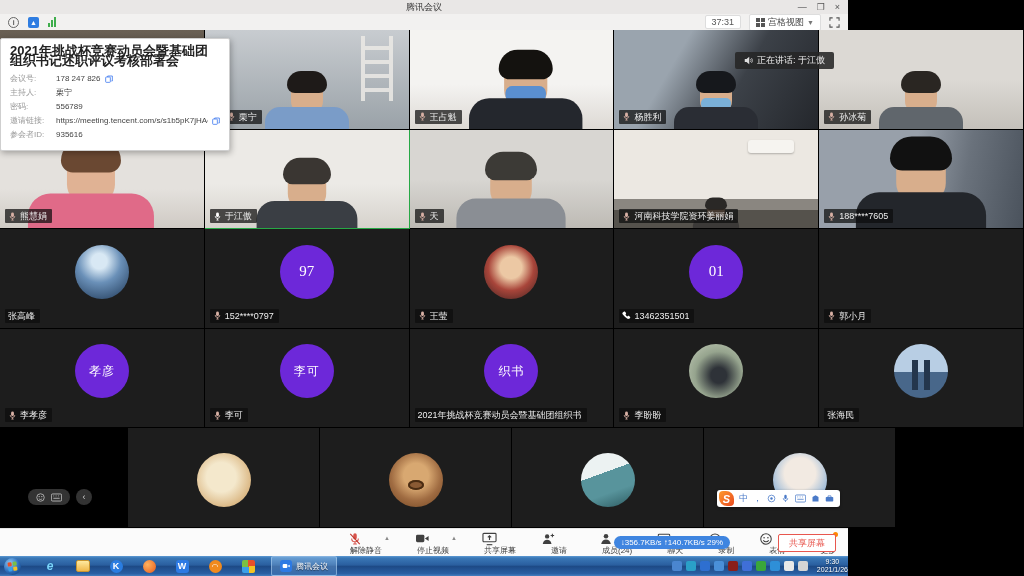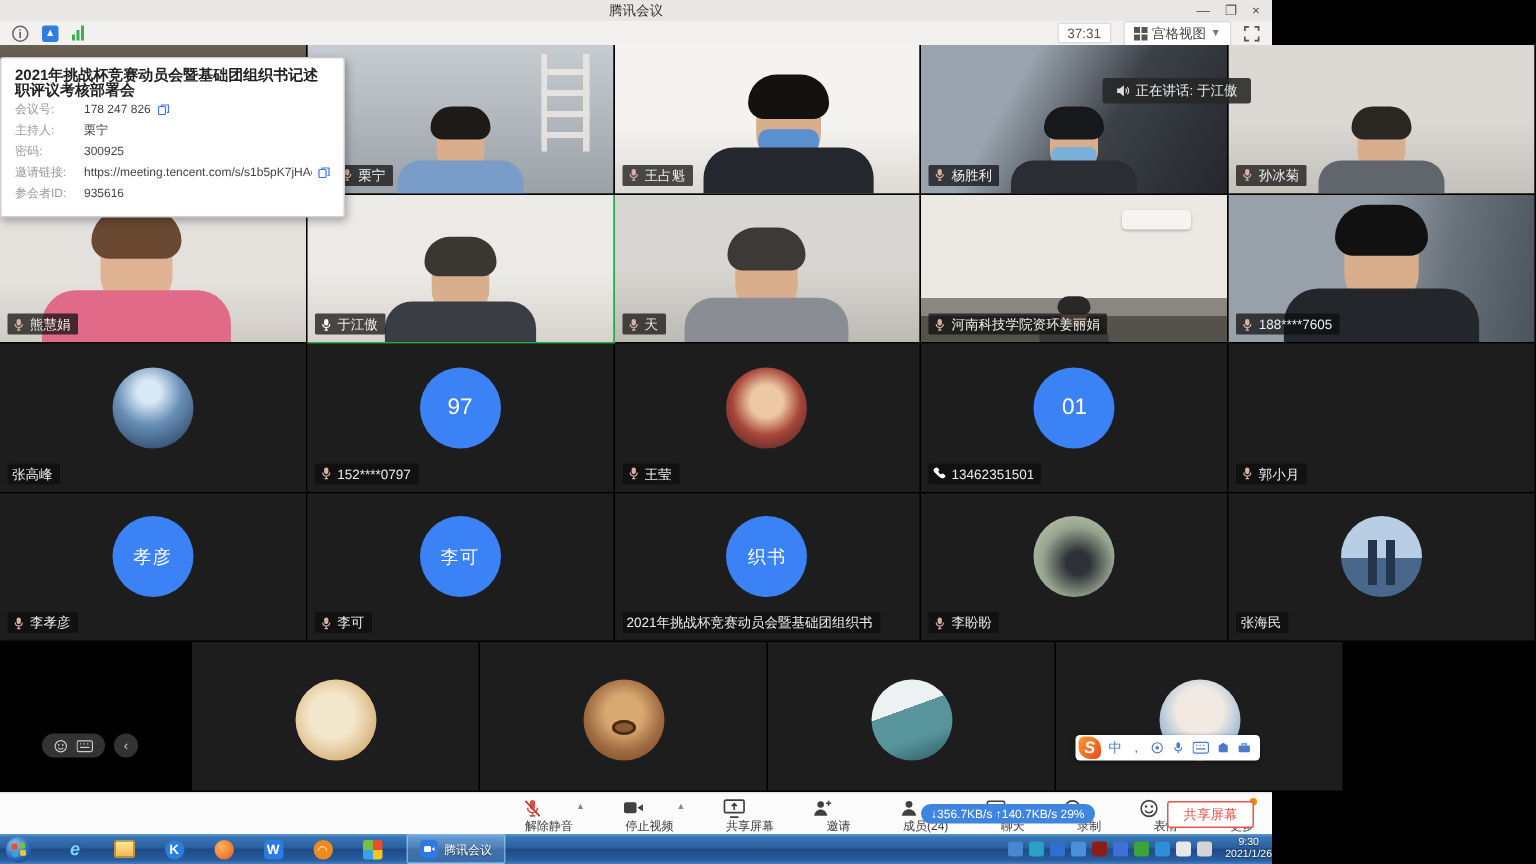--- a/index.html
+++ b/index.html
@@ -57,41 +57,41 @@
   .v-tian .person{transform:translateX(-50%) scale(1.3);transform-origin:bottom center;}
   .v-room{background:linear-gradient(180deg,#ece8e2 0 70%,#8a8680 70% 82%,#55524c 82% 100%);--hair:#2a2826;--shirt:#3c3a38;}
   .v-room .person{transform:translateX(-50%) scale(.55);transform-origin:bottom center;}
   .v-room::before{content:'';position:absolute;top:10px;right:24px;width:46px;height:13px;background:#f6f4f0;border-radius:3px;box-shadow:0 1px 2px rgba(0,0,0,.25);}
   .v-188{background:linear-gradient(100deg,#98a0aa 0 45%,#6a727c 70%,#4a525c 100%);--hair:#111;--shirt:#23262b;}
   .v-188 .person{transform:translateX(-50%) scale(1.55);transform-origin:bottom center;}
 
   
   .ava{position:absolute;left:50%;top:43%;transform:translate(-50%,-50%);width:54px;height:54px;border-radius:50%;display:flex;align-items:center;justify-content:center;color:#fff;overflow:hidden;}
   .grow5 .ava{top:52%;}
-  .ava-blue{background:#3b82f6;font-size:15px;}
+  .ava-blue{background:#6d28d9;font-size:15px;font-family:Liberation Serif, serif;}
   .ava-blue.cjk{font-size:12px;letter-spacing:1px;}
   .photo-mountain{background:radial-gradient(circle at 45% 30%,#d8e8f4 0 16%,#6a90b8 45%,#1c3452 100%);}
   .photo-woman{background:radial-gradient(circle at 50% 42%,#ecc8a4 0 26%,#a8453a 55%,#38201f 100%);}
   .photo-outdoor{background:radial-gradient(circle at 55% 58%,#2e3238 0 18%,#96a48e 55%,#c4cdb9 100%);}
   .photo-city{background:linear-gradient(180deg,#b8cee4 0 52%,#48678a 52% 100%);}
   .photo-city::after{content:'';display:block;width:18px;height:30px;margin-top:8px;background:linear-gradient(90deg,#24364c 0 6px,transparent 6px 12px,#24364c 12px 18px);}
   .photo-cream{background:radial-gradient(circle at 45% 45%,#f4e8cc 0 35%,#dcba88 70%,#b8945e 100%);}
   .photo-pig{background:radial-gradient(circle at 50% 42%,#d8a871 0 30%,#a06c42 60%,#6c421f 100%);}
   .photo-pig::after{content:'';width:16px;height:10px;border-radius:50%;background:#8a5a34;box-shadow:inset 0 0 0 2px #4a2c12;display:block;margin-top:10px;}
   .photo-landscape{background:linear-gradient(160deg,#ecf2f2 0 38%,#58949c 38% 68%,#2c5a60 100%);}
   .photo-baby{background:radial-gradient(circle at 50% 38%,#f2eae2 0 36%,#9cbad8 70%,#6e94bc 100%);}
 
   
   .namebar{position:absolute;left:5px;bottom:5px;max-width:94%;display:flex;align-items:center;gap:3px;background:rgba(12,12,12,.72);padding:1px 5px 1px 3px;border-radius:1px;z-index:4;}
   .namebar .nm{color:#eee;font-size:9px;line-height:12px;white-space:nowrap;overflow:hidden;}
   .hostbadge{width:11px;height:11px;border-radius:2px;background:#e8882e;display:flex;align-items:center;justify-content:center;flex:none;}
 
   
   .infopanel{position:absolute;left:0;top:38px;width:230px;background:#fff;border:1px solid #cfcfcf;box-shadow:1px 2px 6px rgba(0,0,0,.3);border-radius:2px;padding:7px 9px 8px;z-index:20;box-sizing:border-box;}
-  .ip-title{font-size:10px;font-weight:bold;color:#222;line-height:10px;}
+  .ip-title{font-size:13px;font-weight:bold;color:#222;margin-bottom:6px;line-height:10px;}
   .ip-row{display:flex;align-items:center;font-size:8px;line-height:14px;color:#333;}
   .ip-label{width:46px;color:#999;flex:none;}
   .ip-val{color:#444;white-space:nowrap;overflow:hidden;}
   .copybtn{margin-left:4px;flex:none;display:inline-flex;cursor:pointer;}
 
   
   .speaking{position:absolute;right:14px;top:52px;height:17px;background:rgba(38,38,38,.88);border-radius:2px;color:#eee;font-size:9px;display:flex;align-items:center;gap:4px;padding:0 9px;z-index:21;}
 
   
   .pager{position:absolute;left:28px;top:489px;display:flex;align-items:center;gap:6px;z-index:22;}
@@ -484,21 +484,21 @@
               <path d="M4 3V1.5h7V9h-1.5" fill="none" stroke="#3a76f0" stroke-width="1.2"></path>
             </svg>
           </span>
         </div>
         <div class="ip-row">
           <span class="ip-label">主持人:</span>
           <span class="ip-val">栗宁</span>
         </div>
         <div class="ip-row">
           <span class="ip-label">密码:</span>
-          <span class="ip-val">300925</span>
+          <span class="ip-val">556789</span>
         </div>
         <div class="ip-row">
           <span class="ip-label">邀请链接:</span>
           <span class="ip-val">https://meeting.tencent.com/s/s1b5pK7jHAcO</span>
           <span class="copybtn">
             <svg width="8" height="8" viewBox="0 0 12 12">
               <rect x="1" y="3" width="7" height="8" rx="1" fill="none" stroke="#3a76f0" stroke-width="1.2"></rect>
               <path d="M4 3V1.5h7V9h-1.5" fill="none" stroke="#3a76f0" stroke-width="1.2"></path>
             </svg>
           </span>

